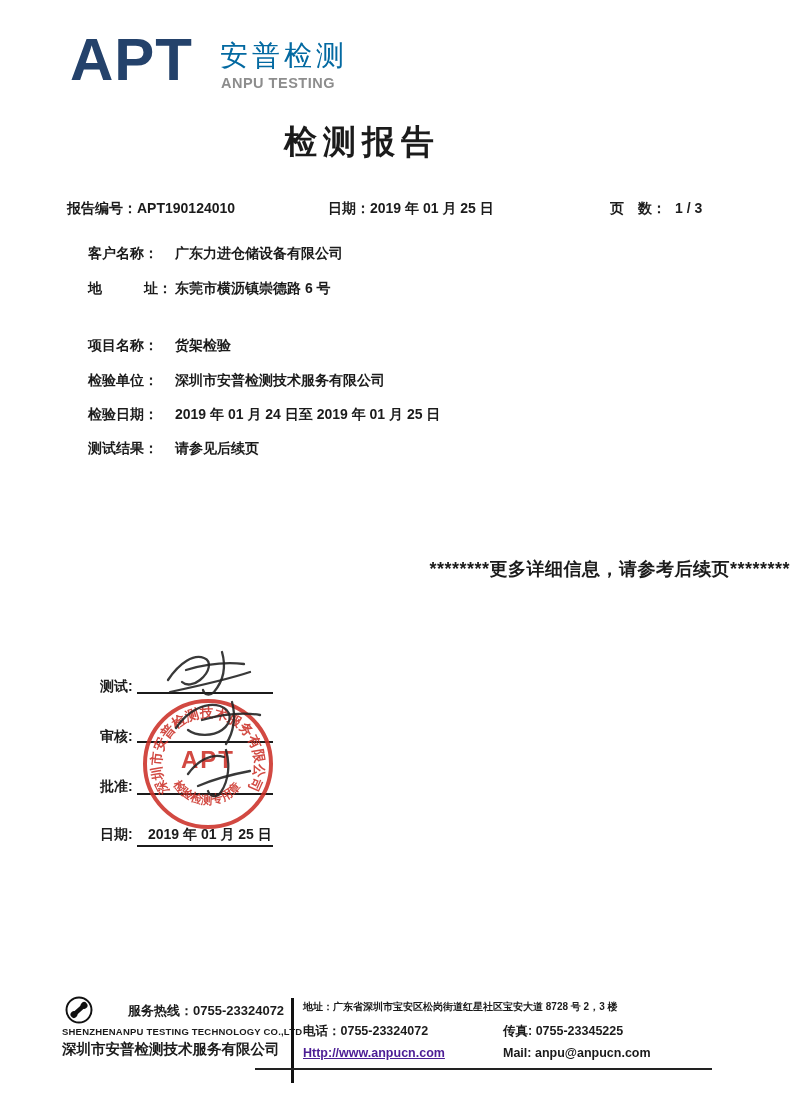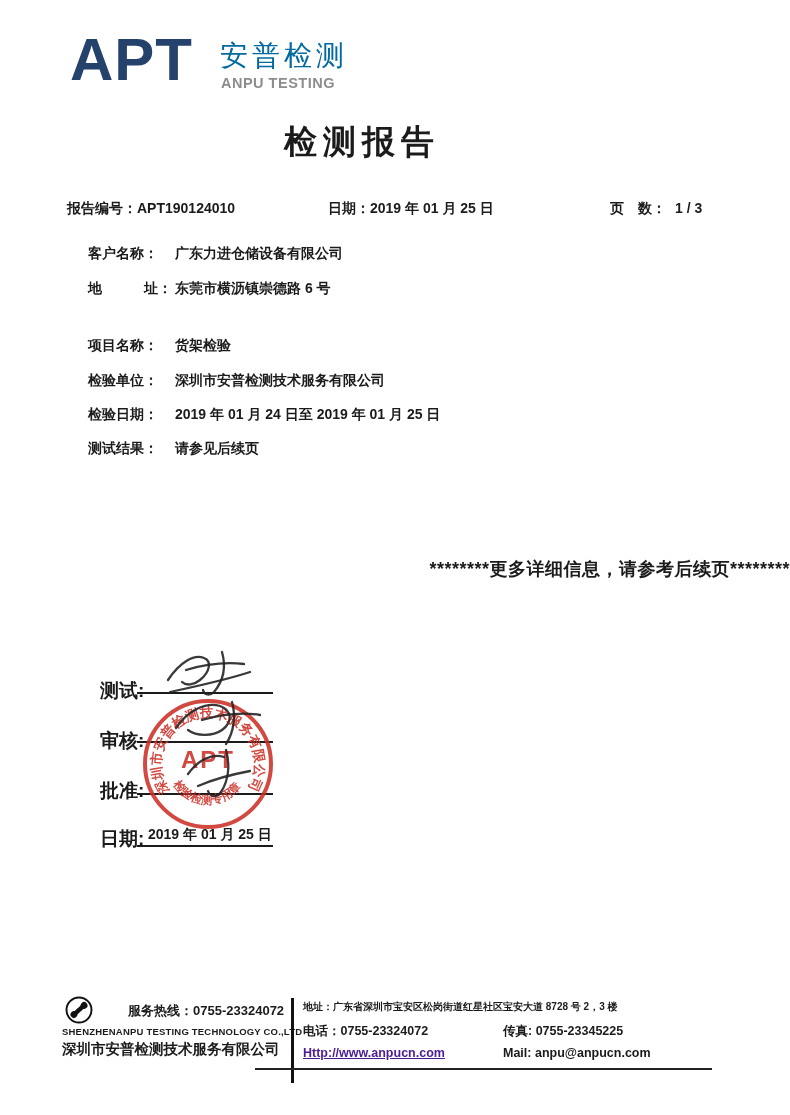--- a/index.html
+++ b/index.html
@@ -25,21 +25,21 @@
   .flabel{display:inline-block;width:87px;flex:0 0 87px;}
   .r-client{top:245px;}
   .r-addr{top:280px;}
   .r-project{top:337px;}
   .r-inspector{top:372px;}
   .r-idate{top:406px;}
   .r-result{top:440px;}
   
   .notice{left:0;top:537px;width:790px;text-align:right;font-size:18px;font-weight:bold;letter-spacing:0.5px;margin-top:20px;}
   
-  .s-label{left:100px;font-size:19px;font-weight:bold;white-space:nowrap;}
+  .s-label{left:100px;font-size:14px;font-weight:bold;white-space:nowrap;}
   .s-test{top:678px;}
   .s-review{top:728px;}
   .s-approve{top:778px;}
   .s-date{top:826px;}
   .s-dateval{left:148px;top:826px;font-size:14px;font-weight:bold;white-space:nowrap;}
   .sline{left:137px;width:136px;height:0;border-top:2px solid #1b1b1b;}
   .l1{top:692px;}
   .l2{top:741px;}
   .l3{top:793px;}
   .l4{top:845px;}

